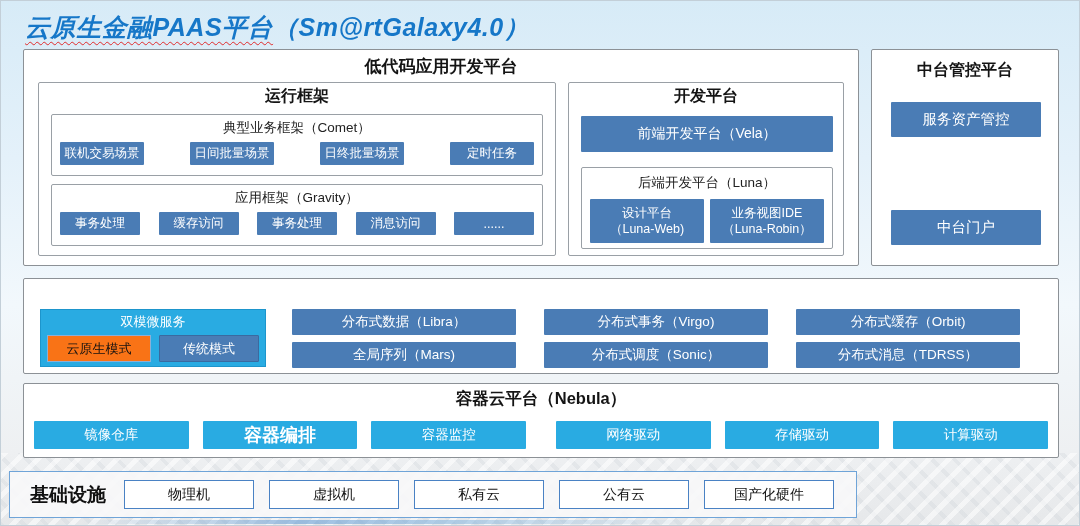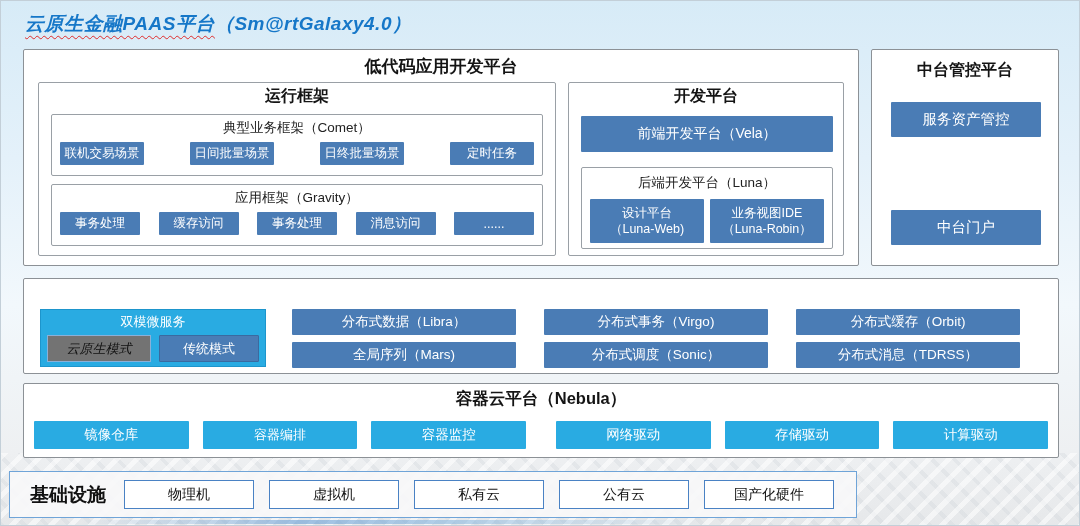--- a/index.html
+++ b/index.html
@@ -5,38 +5,38 @@
   html,body{margin:0;padding:0;background:#dfe3e6;}
   *{box-sizing:border-box;font-family:"Liberation Sans","DejaVu Sans",sans-serif;}
   .canvas{position:relative;width:1080px;height:526px;overflow:hidden;
     background:linear-gradient(180deg,#d7ebf7 0%,#e4f1fa 30%,#f2f8fc 58%,#eef0f2 86%,#e6e8ea 100%);
     border:1px solid #c3cfd8;}
   .texture{position:absolute;left:0;top:452px;width:1080px;height:74px;
     background:repeating-linear-gradient(135deg,rgba(255,255,255,.55) 0 5px,rgba(255,255,255,0) 5px 14px),
                repeating-linear-gradient(45deg,rgba(210,215,220,.35) 0 4px,rgba(210,215,220,0) 4px 16px);}
   .bluestreak{position:absolute;left:80px;top:519px;width:620px;height:4px;opacity:.55;
     background:linear-gradient(90deg,rgba(90,150,210,0) 0%,#5a96d2 35%,#7fb2dd 60%,rgba(90,150,210,0) 100%);}
-  .page-title{position:absolute;left:24px;top:10px;font-size:19px;font-weight:bold;font-style:italic;
+  .page-title{position:absolute;left:24px;top:10px;font-size:25px;font-weight:bold;font-style:italic;
     color:#1677c8;letter-spacing:.5px;white-space:nowrap;}
   .page-title .squiggle{text-decoration:underline;text-decoration-style:wavy;text-decoration-color:#e02b2b;
     text-decoration-thickness:1px;text-underline-offset:5px;}
   .panel{position:absolute;background:#fff;border:1.5px solid #8c9196;border-radius:2px;}
   .inbox{position:absolute;background:#fff;border:1px solid #9aa0a6;border-radius:2px;}
   .ptitle{position:absolute;left:0;right:0;text-align:center;font-weight:bold;color:#141414;white-space:nowrap;}
   .subtitle{position:absolute;left:0;right:0;text-align:center;color:#222;white-space:nowrap;}
   .sbtn{background:#4a7cb5;color:#fff;display:flex;align-items:center;justify-content:center;
     text-align:center;white-space:nowrap;border-radius:1px;}
   .cbtn{background:#29abe2;color:#fff;display:flex;align-items:center;justify-content:center;
     text-align:center;white-space:nowrap;border-radius:1px;}
   .row{position:absolute;display:flex;}
   .grid6{position:absolute;display:grid;grid-template-columns:repeat(3,224px);column-gap:28px;row-gap:7px;}
   .dual{position:absolute;background:#29abe2;border:1px solid #1d95cc;}
   .dual .dlabel{height:23px;line-height:23px;text-align:center;color:#fff;font-size:13px;}
-  .whitebtn{background:#737373;color:#111;border:1.5px solid #8ab0d8;display:flex;align-items:center;
-    justify-content:center;white-space:nowrap;font-style:italic;}
+  .whitebtn{background:#f97316;color:#111;border:1.5px solid #8ab0d8;display:flex;align-items:center;
+    justify-content:center;white-space:nowrap;}
   .infra{position:absolute;left:8px;top:470px;width:848px;height:47px;background:rgba(247,248,249,.93);
     border:1.5px solid #6fa4d8;display:flex;align-items:center;padding:0 22px 0 20px;}
   .infra-label{font-size:19px;font-weight:bold;color:#111;white-space:nowrap;margin-right:18px;}
   .infra-boxes{flex:1;display:flex;gap:15px;}
   .hwbox{flex:1;height:29px;background:#fff;border:1.5px solid #4a82c4;color:#111;font-size:14px;
     display:flex;align-items:center;justify-content:center;white-space:nowrap;}
   .two-line{flex-direction:column;line-height:1.3;}
 </style>
 </head>
 <body>
@@ -115,21 +115,21 @@
       <div class="sbtn" style="height:26px;font-size:13.5px;">全局序列（Mars)</div>
       <div class="sbtn" style="height:26px;font-size:13.5px;">分布式调度（Sonic）</div>
       <div class="sbtn" style="height:26px;font-size:13.5px;">分布式消息（TDRSS）</div>
     </div>
   </div>
 
   <div class="panel" style="left:22px;top:382px;width:1036px;height:75px;">
     <div class="ptitle" style="top:4px;font-size:16.5px;">容器云平台（Nebula）</div>
     <div class="row" style="left:10px;right:10px;top:37px;height:28px;gap:14px;">
       <div class="cbtn" style="flex:1;font-size:13.5px;">镜像仓库</div>
-      <div class="cbtn" style="flex:1;font-size:13px;">容器编排</div>
+      <div class="cbtn" style="flex:1;font-size:18px;font-weight:bold;">容器编排</div>
       <div class="cbtn" style="flex:1;font-size:13.5px;">容器监控</div>
       <div class="cbtn" style="flex:1;font-size:13.5px;margin-left:16px;">网络驱动</div>
       <div class="cbtn" style="flex:1;font-size:13.5px;">存储驱动</div>
       <div class="cbtn" style="flex:1;font-size:13.5px;">计算驱动</div>
     </div>
   </div>
 
   <div class="infra">
     <div class="infra-label">基础设施</div>
     <div class="infra-boxes">

